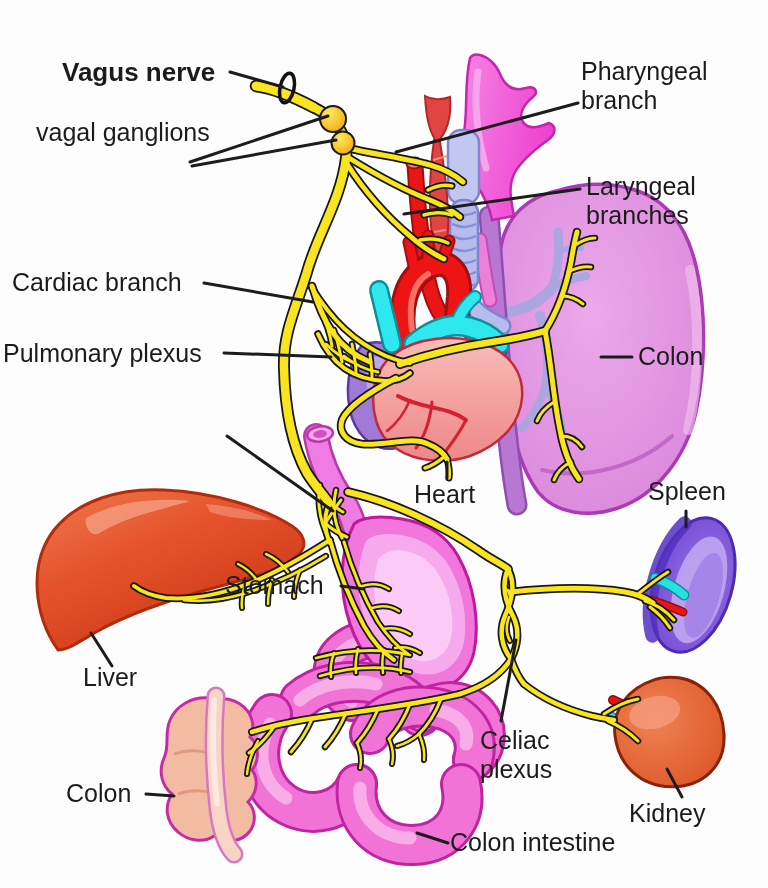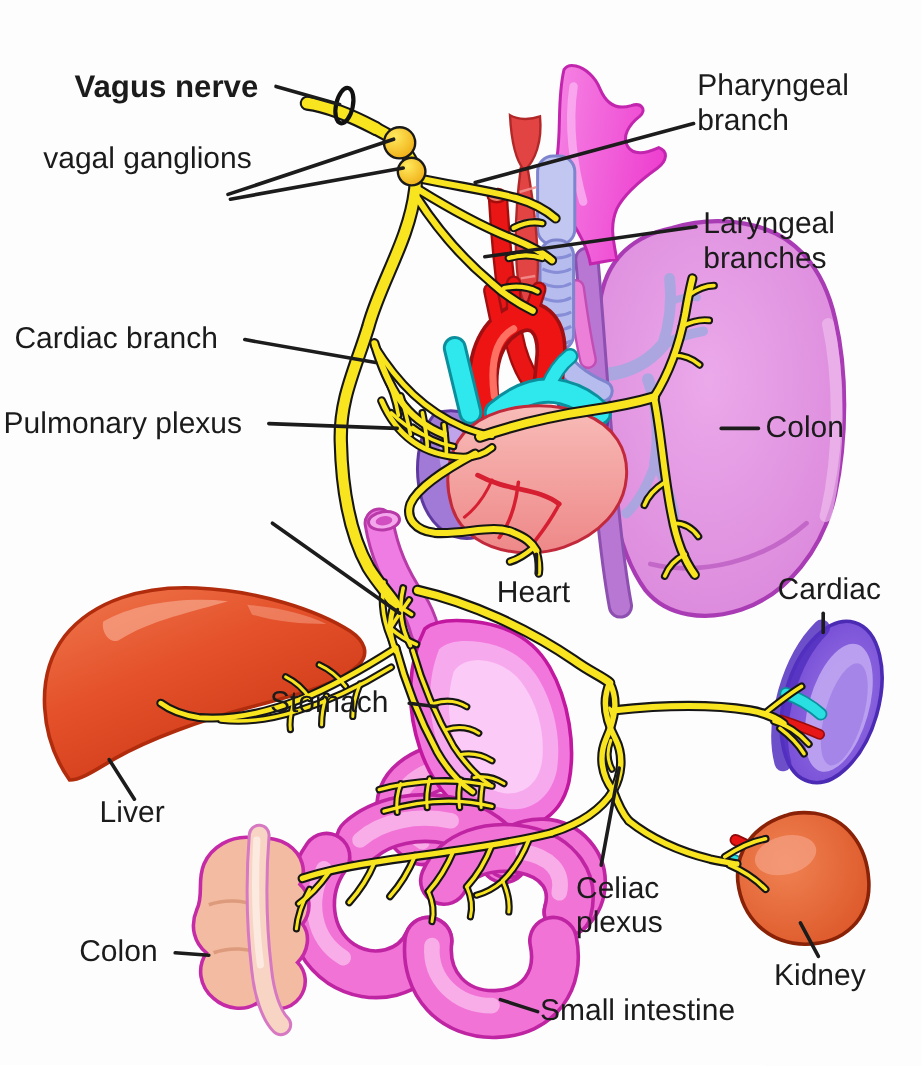--- a/index.html
+++ b/index.html
@@ -509,24 +509,24 @@
   <div>branch</div>
 </div>
 <div class="lbl" style="left:586px;top:172px">
   <div>Laryngeal</div>
   <div>branches</div>
 </div>
 <div class="lbl" style="left:3px;top:339px">Pulmonary plexus</div>
 <div class="lbl" style="left:12px;top:268px">Cardiac branch</div>
 <div class="lbl" style="left:638px;top:342px">Colon</div>
 <div class="lbl" style="left:414px;top:480px">Heart</div>
-<div class="lbl" style="left:648px;top:477px">Cardiac</div>
+<div class="lbl" style="left:648px;top:477px">Spleen</div>
 <div class="lbl" style="left:225px;top:571px">Stomach</div>
 <div class="lbl" style="left:83px;top:663px">Liver</div>
 <div class="lbl" style="left:480px;top:726px">
   <div>Celiac</div>
   <div>plexus</div>
 </div>
 <div class="lbl" style="left:66px;top:779px">Colon</div>
-<div class="lbl" style="left:645px;top:799px">Kidney</div>
-<div class="lbl" style="left:450px;top:828px">Small intestine</div>
+<div class="lbl" style="left:629px;top:799px">Kidney</div>
+<div class="lbl" style="left:450px;top:828px">Colon intestine</div>
 
 </div>
 
 </body></html>

